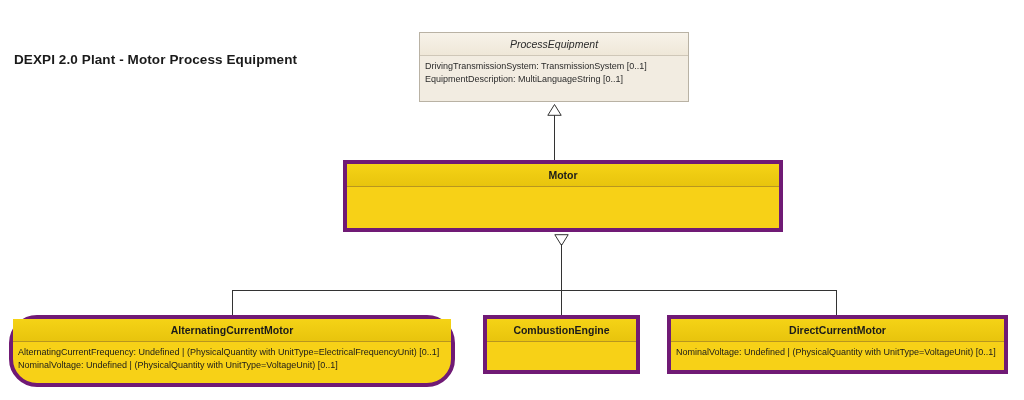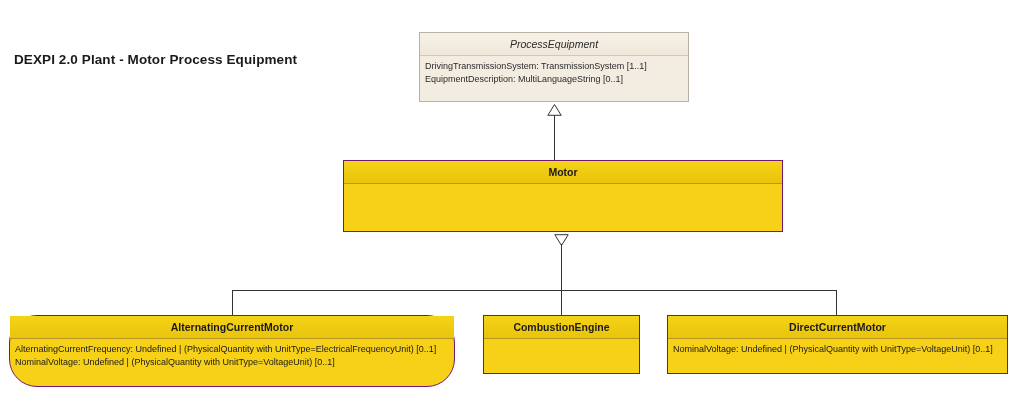--- a/index.html
+++ b/index.html
@@ -20,21 +20,21 @@
     top: 12px;
     font-size: 13.5px;
     font-weight: bold;
     color: #1a1a1a;
     letter-spacing: 0.1px;
     margin-top: 40px;
   }
   .uml-class {
     position: absolute;
     box-sizing: border-box;
-    border: 1px solid #701a75;
+    border: 4px solid #701a75;
     background: #f7d117;
   }
   .uml-class.abstract-class {
     border: 1px solid #b9b2a4;
     background: #f2ece1;
   }
   .class-header {
     box-sizing: border-box;
     width: 100%;
     text-align: center;
@@ -78,21 +78,21 @@
   }
 </style>
 </head>
 <body>
 
 <div id="diagram-title">DEXPI 2.0 Plant - Motor Process Equipment</div>
 
 <div class="uml-class abstract-class" style="left:419px; top:32px; width:270px; height:70px;">
   <div class="class-header">ProcessEquipment</div>
   <div class="class-body">
-    <div class="attr-line">DrivingTransmissionSystem: TransmissionSystem [1..1]</div>
+    <div class="attr-line">DrivingTransmissionSystem: TransmissionSystem [0..1]</div>
     <div class="attr-line">EquipmentDescription: MultiLanguageString [0..1]</div>
   </div>
 </div>
 
 <div class="conn v" style="left:554px; top:113px; height:47px;"></div>
 <div class="arrow-outline" style="left:547px; top:102px;">
   <svg width="15" height="12" viewBox="0 0 15 12">
     <polygon points="7.5,0.5 14.2,11.3 0.8,11.3" fill="#ffffff" stroke="#333333" stroke-width="1"></polygon>
   </svg>
 </div>

